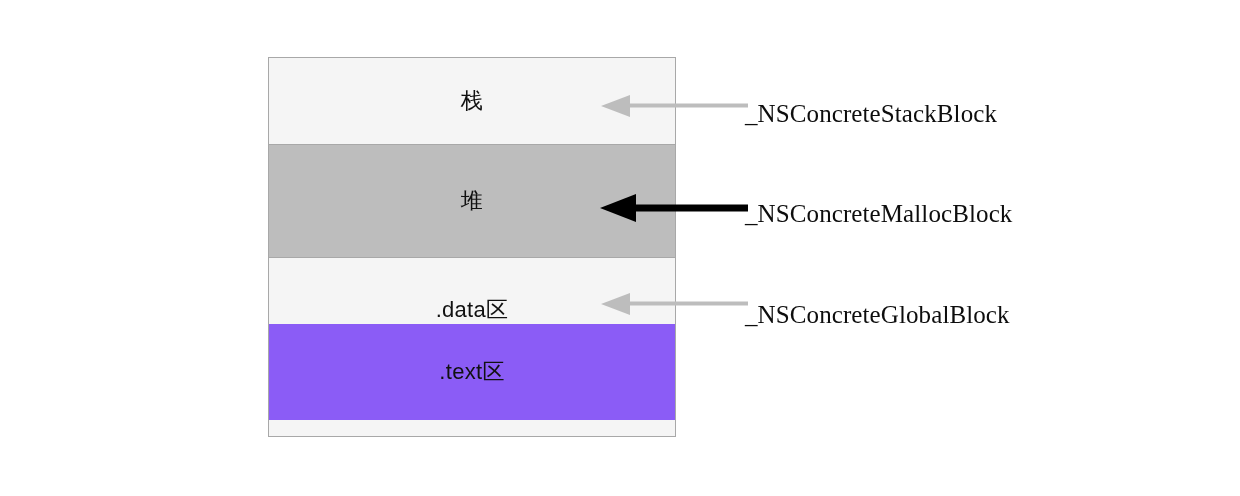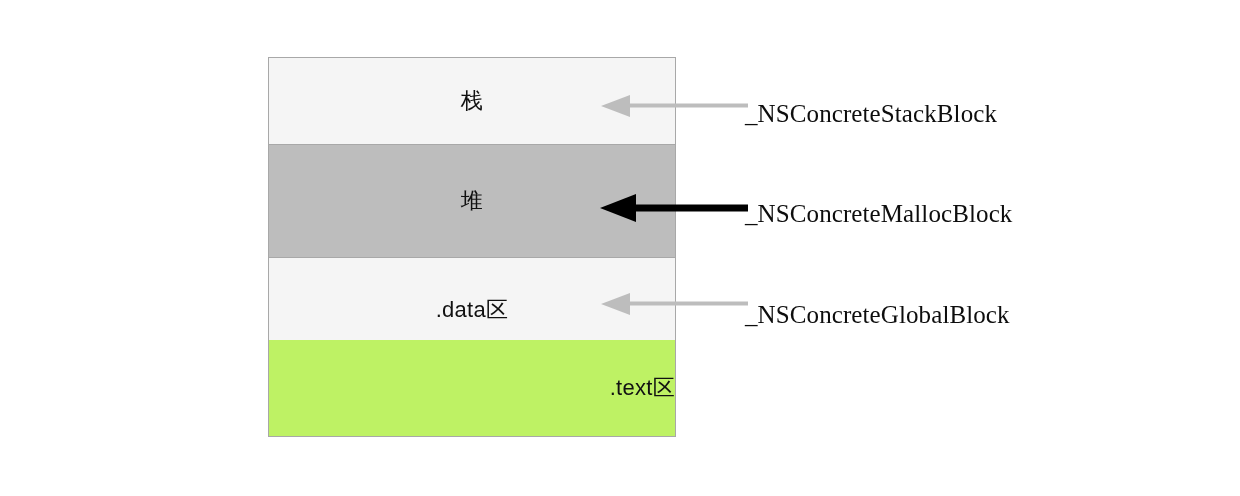--- a/index.html
+++ b/index.html
@@ -69,24 +69,23 @@
     background: #bdbdbd;
     border-bottom: 1px solid #a8a8a8;
   }
   #section-data {
     top: 200px;
     height: 104px;
     background: #f5f5f5;
     border-bottom: 1px solid #a8a8a8;
   }
   #section-text {
-    top: 282px;
+    top: 266px;
     height: 96px;
-    background: #bef264;
-    align-items: flex-end;
+    background: #8b5cf6;
   }
 
   
   .arrow-svg {
     position: absolute;
     overflow: visible;
   }
   #arrow-stack  { left: 598px; top: 92px;  width: 150px; height: 28px; }
   #arrow-malloc { left: 598px; top: 191px; width: 150px; height: 34px; }
   #arrow-global { left: 598px; top: 290px; width: 150px; height: 28px; }

